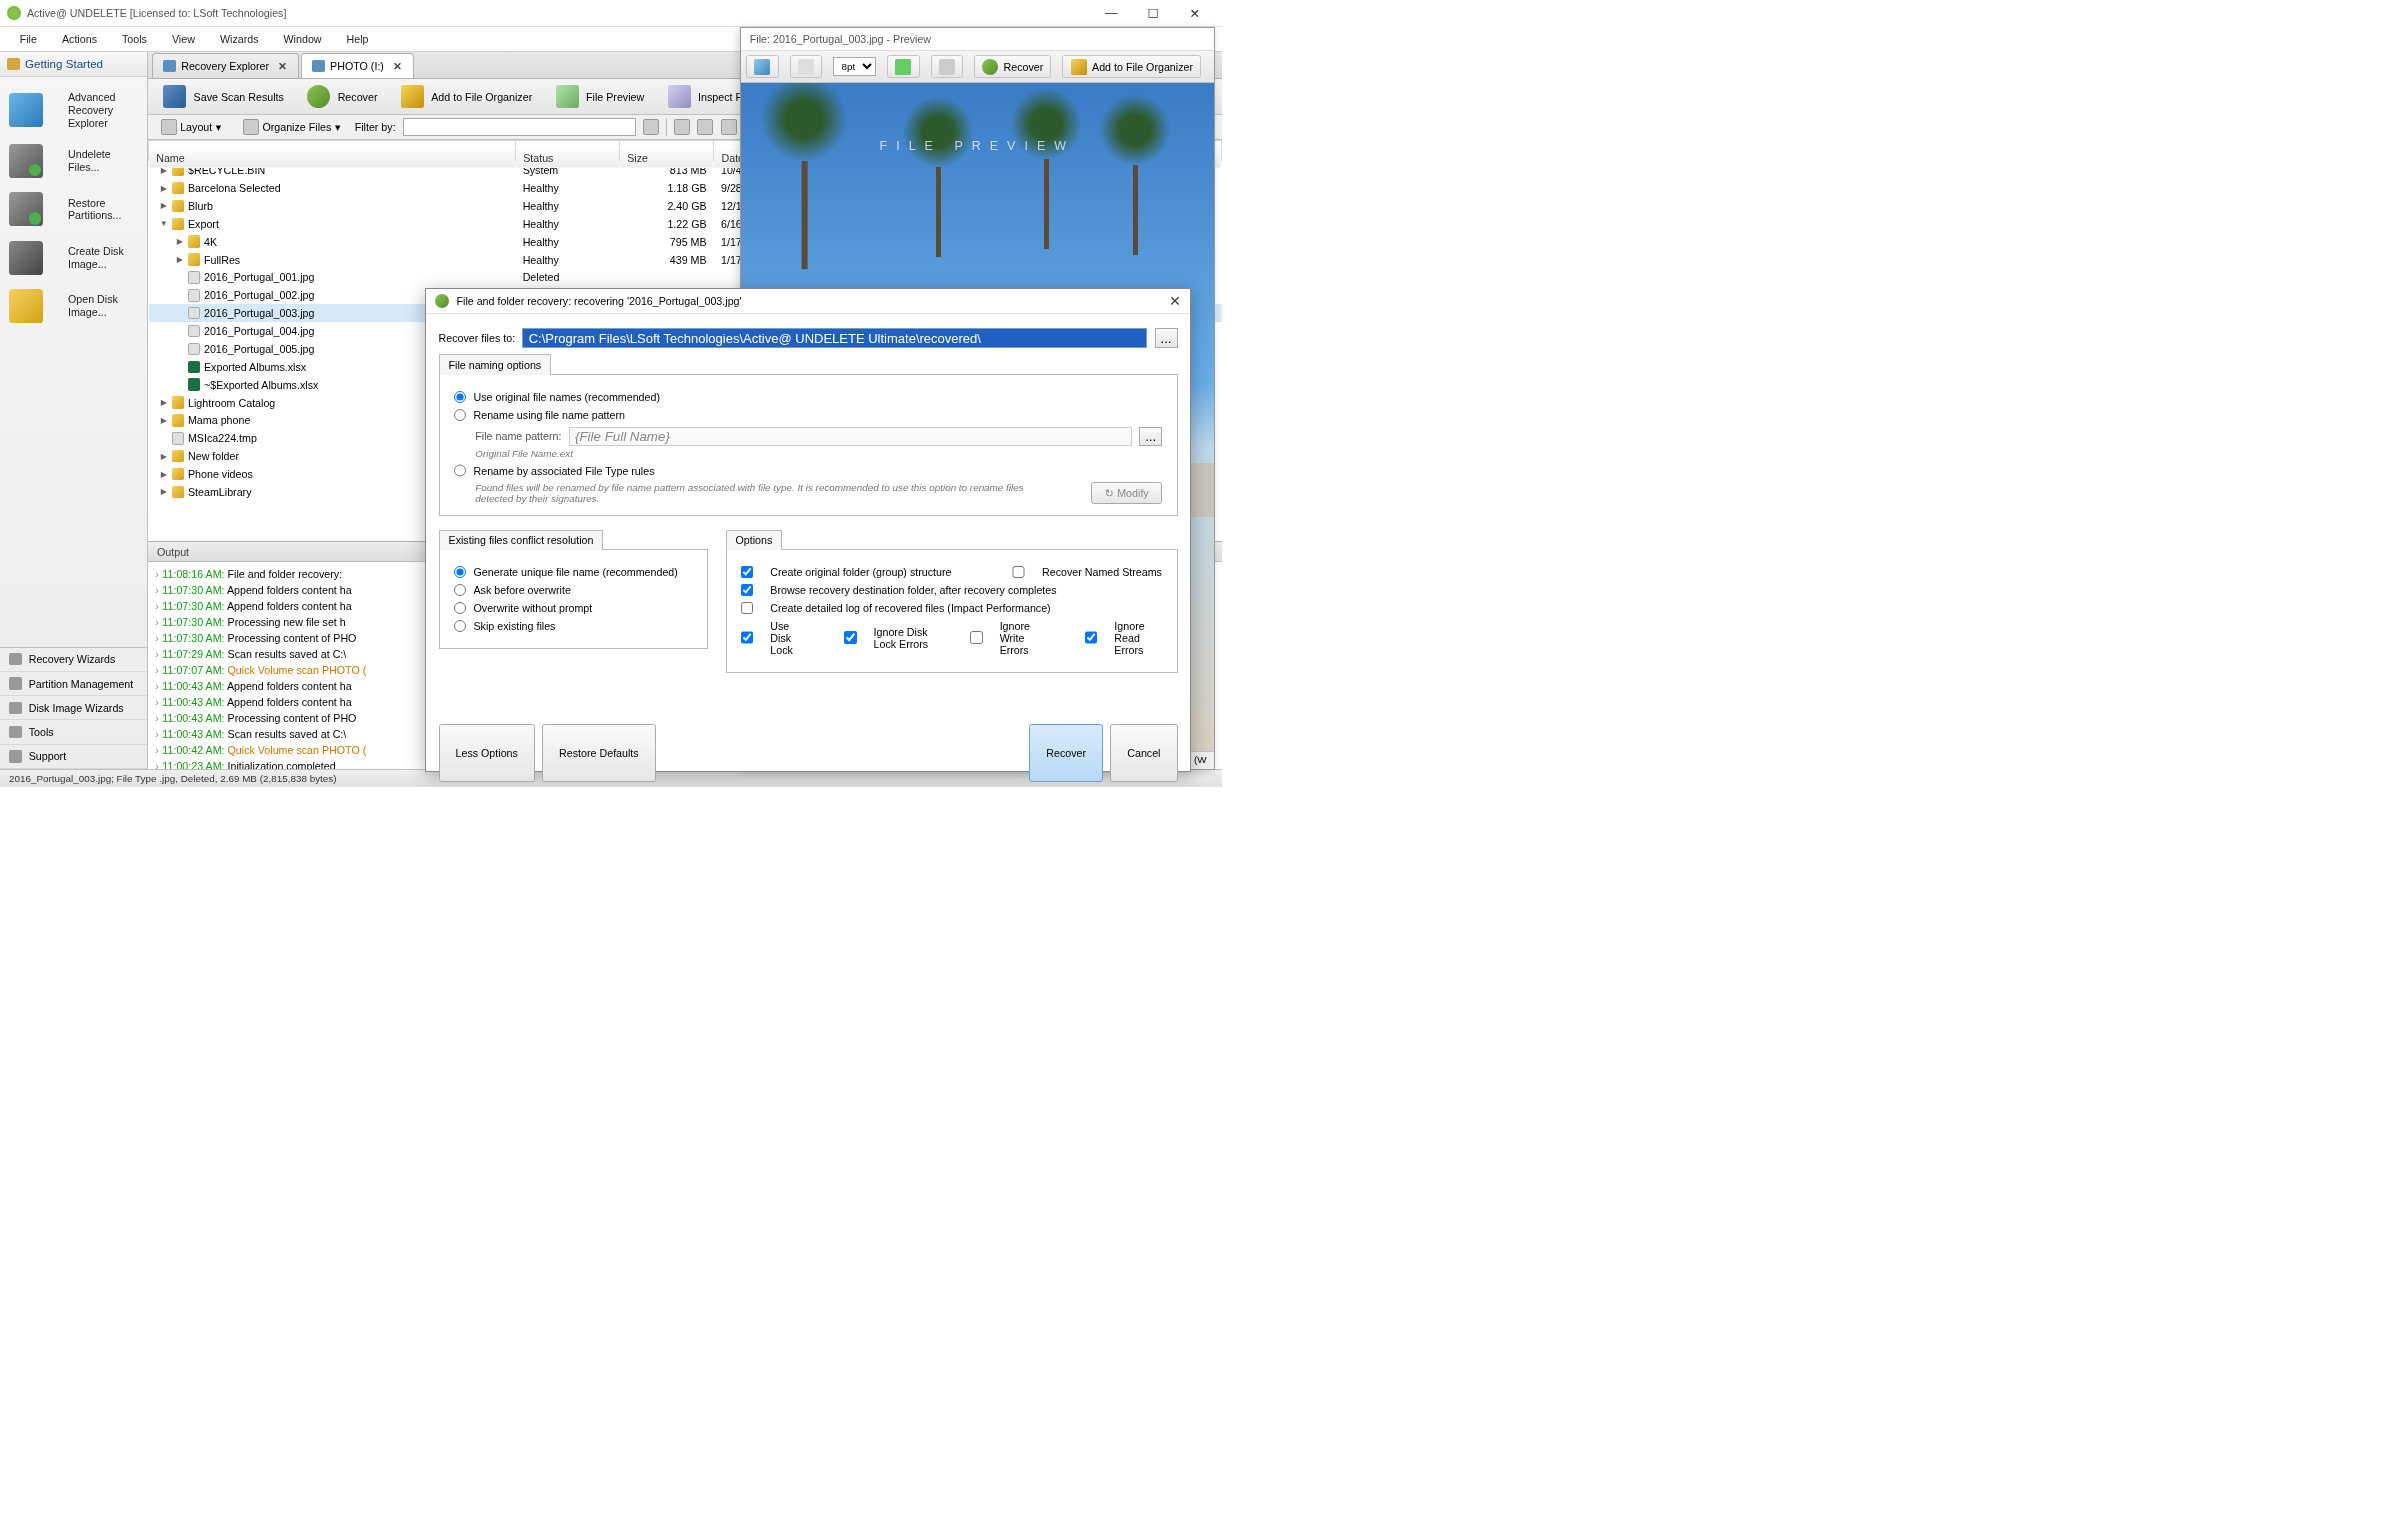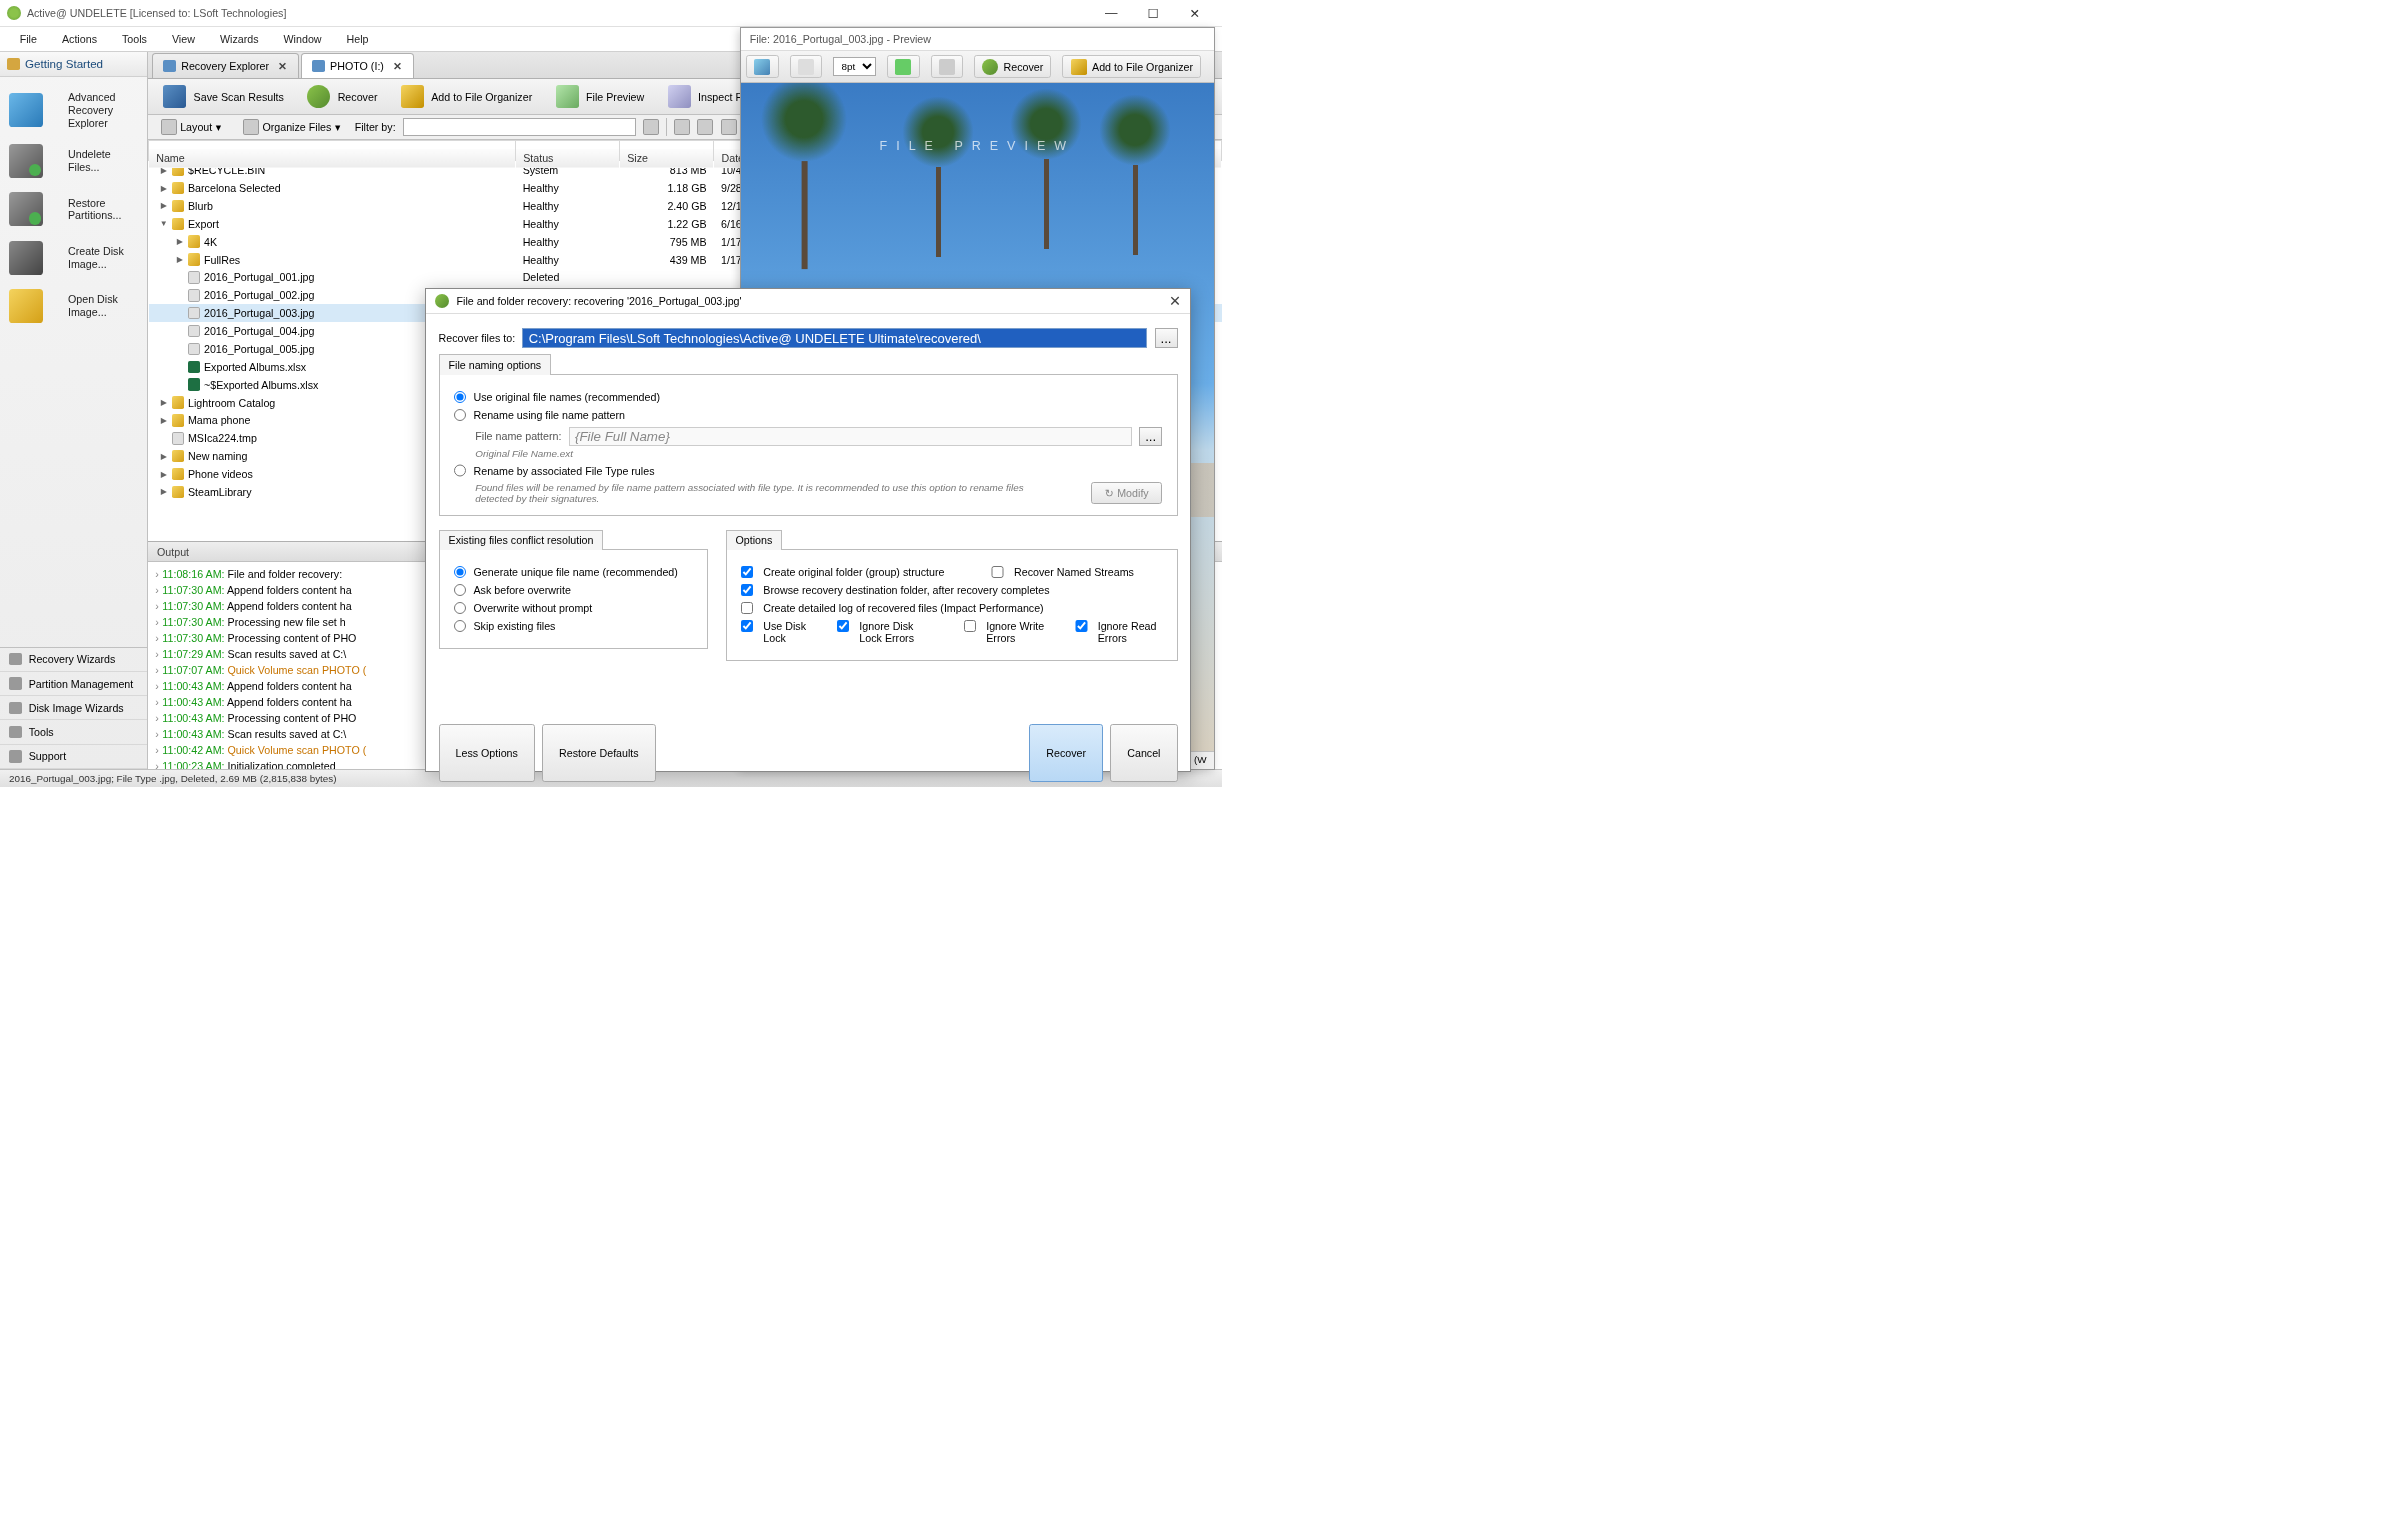--- a/index.html
+++ b/index.html
@@ -129,21 +129,21 @@
 .fieldset-body { border: 0.9px solid #bbb; padding: 10.7px 14.3px; background: #fff; }
 .radio-row { display: flex; align-items: center; gap: 7.2px; margin: 5.4px 0; font-size: 10.7px; }
 .radio-row input[type=radio] { width: 12.5px; height: 12.5px; }
 .sub-row { margin-left: 21.5px; display: flex; align-items: center; gap: 7.2px; font-size: 10.7px; color: #555; }
 .sub-row .pat-input { flex: 1; height: 19.7px; border: 0.9px solid #ccc; background: #f9f9f9; padding: 0 5.4px; color: #888; font-style: italic; }
 .hint { margin-left: 21.5px; font-size: 9.9px; color: #777; font-style: italic; margin-top: 1.8px; }
 .modify-btn { float: right; padding: 3.6px 12.5px; border: 0.9px solid #aaa; background: linear-gradient(to bottom,#fafafa,#e6e6e6); border-radius: 2.7px; color: #888; display:flex; align-items:center; gap:3.6px; }
 .options-section { display: flex; gap: 18px; margin-top: 12.5px; }
 .options-left { flex: 0 0 269px; }
 .options-right { flex: 1; }
-.check-row { display: flex; align-items: flex-start; gap: 10px; margin: 5.4px 0; font-size: 10.7px; }
+.check-row { display: flex; align-items: center; gap: 17px; margin: 5.4px 0; font-size: 10.7px; }
 .check-row input[type=checkbox] { width: 12.5px; height: 12.5px; }
 .dialog-footer { height: 36px; border-top: 0; display: flex; align-items: center; padding: 0 12.5px; gap: 7.2px; }
 .dlg-btn { padding: 22px 16px; border: 0.9px solid #aaa; background: linear-gradient(to bottom,#fafafa,#e6e6e6); border-radius: 2.7px; font-size: 10.7px; }
 .dlg-btn.primary { background: linear-gradient(to bottom,#d9ebfb,#b8d8f5); border-color: #6a9ed4; }
 .spacer { flex: 1; }
 
 .col-name { width: 210px; }
 .col-status { width: 45px; }
 .col-size { width: 54px; text-align: right; }
 .col-date { width: 115px; }
@@ -526,21 +526,21 @@
     <td></td>
     <td></td>
     <td></td>
             </tr>
             <tr>
     <td>
                 <div class="file-tree-cell">
       <span class="tree-indent" style="width:0px"></span>
       <span class="tree-arrow">▶</span>
       <span class="file-icon folder"></span>
-      <span>New naming</span>
+      <span>New folder</span>
     </div>
               </td>
     <td>Deleted</td>
     <td style="text-align:right"></td>
     <td></td>
     <td></td>
     <td></td>
             </tr>
             <tr>
     <td>

